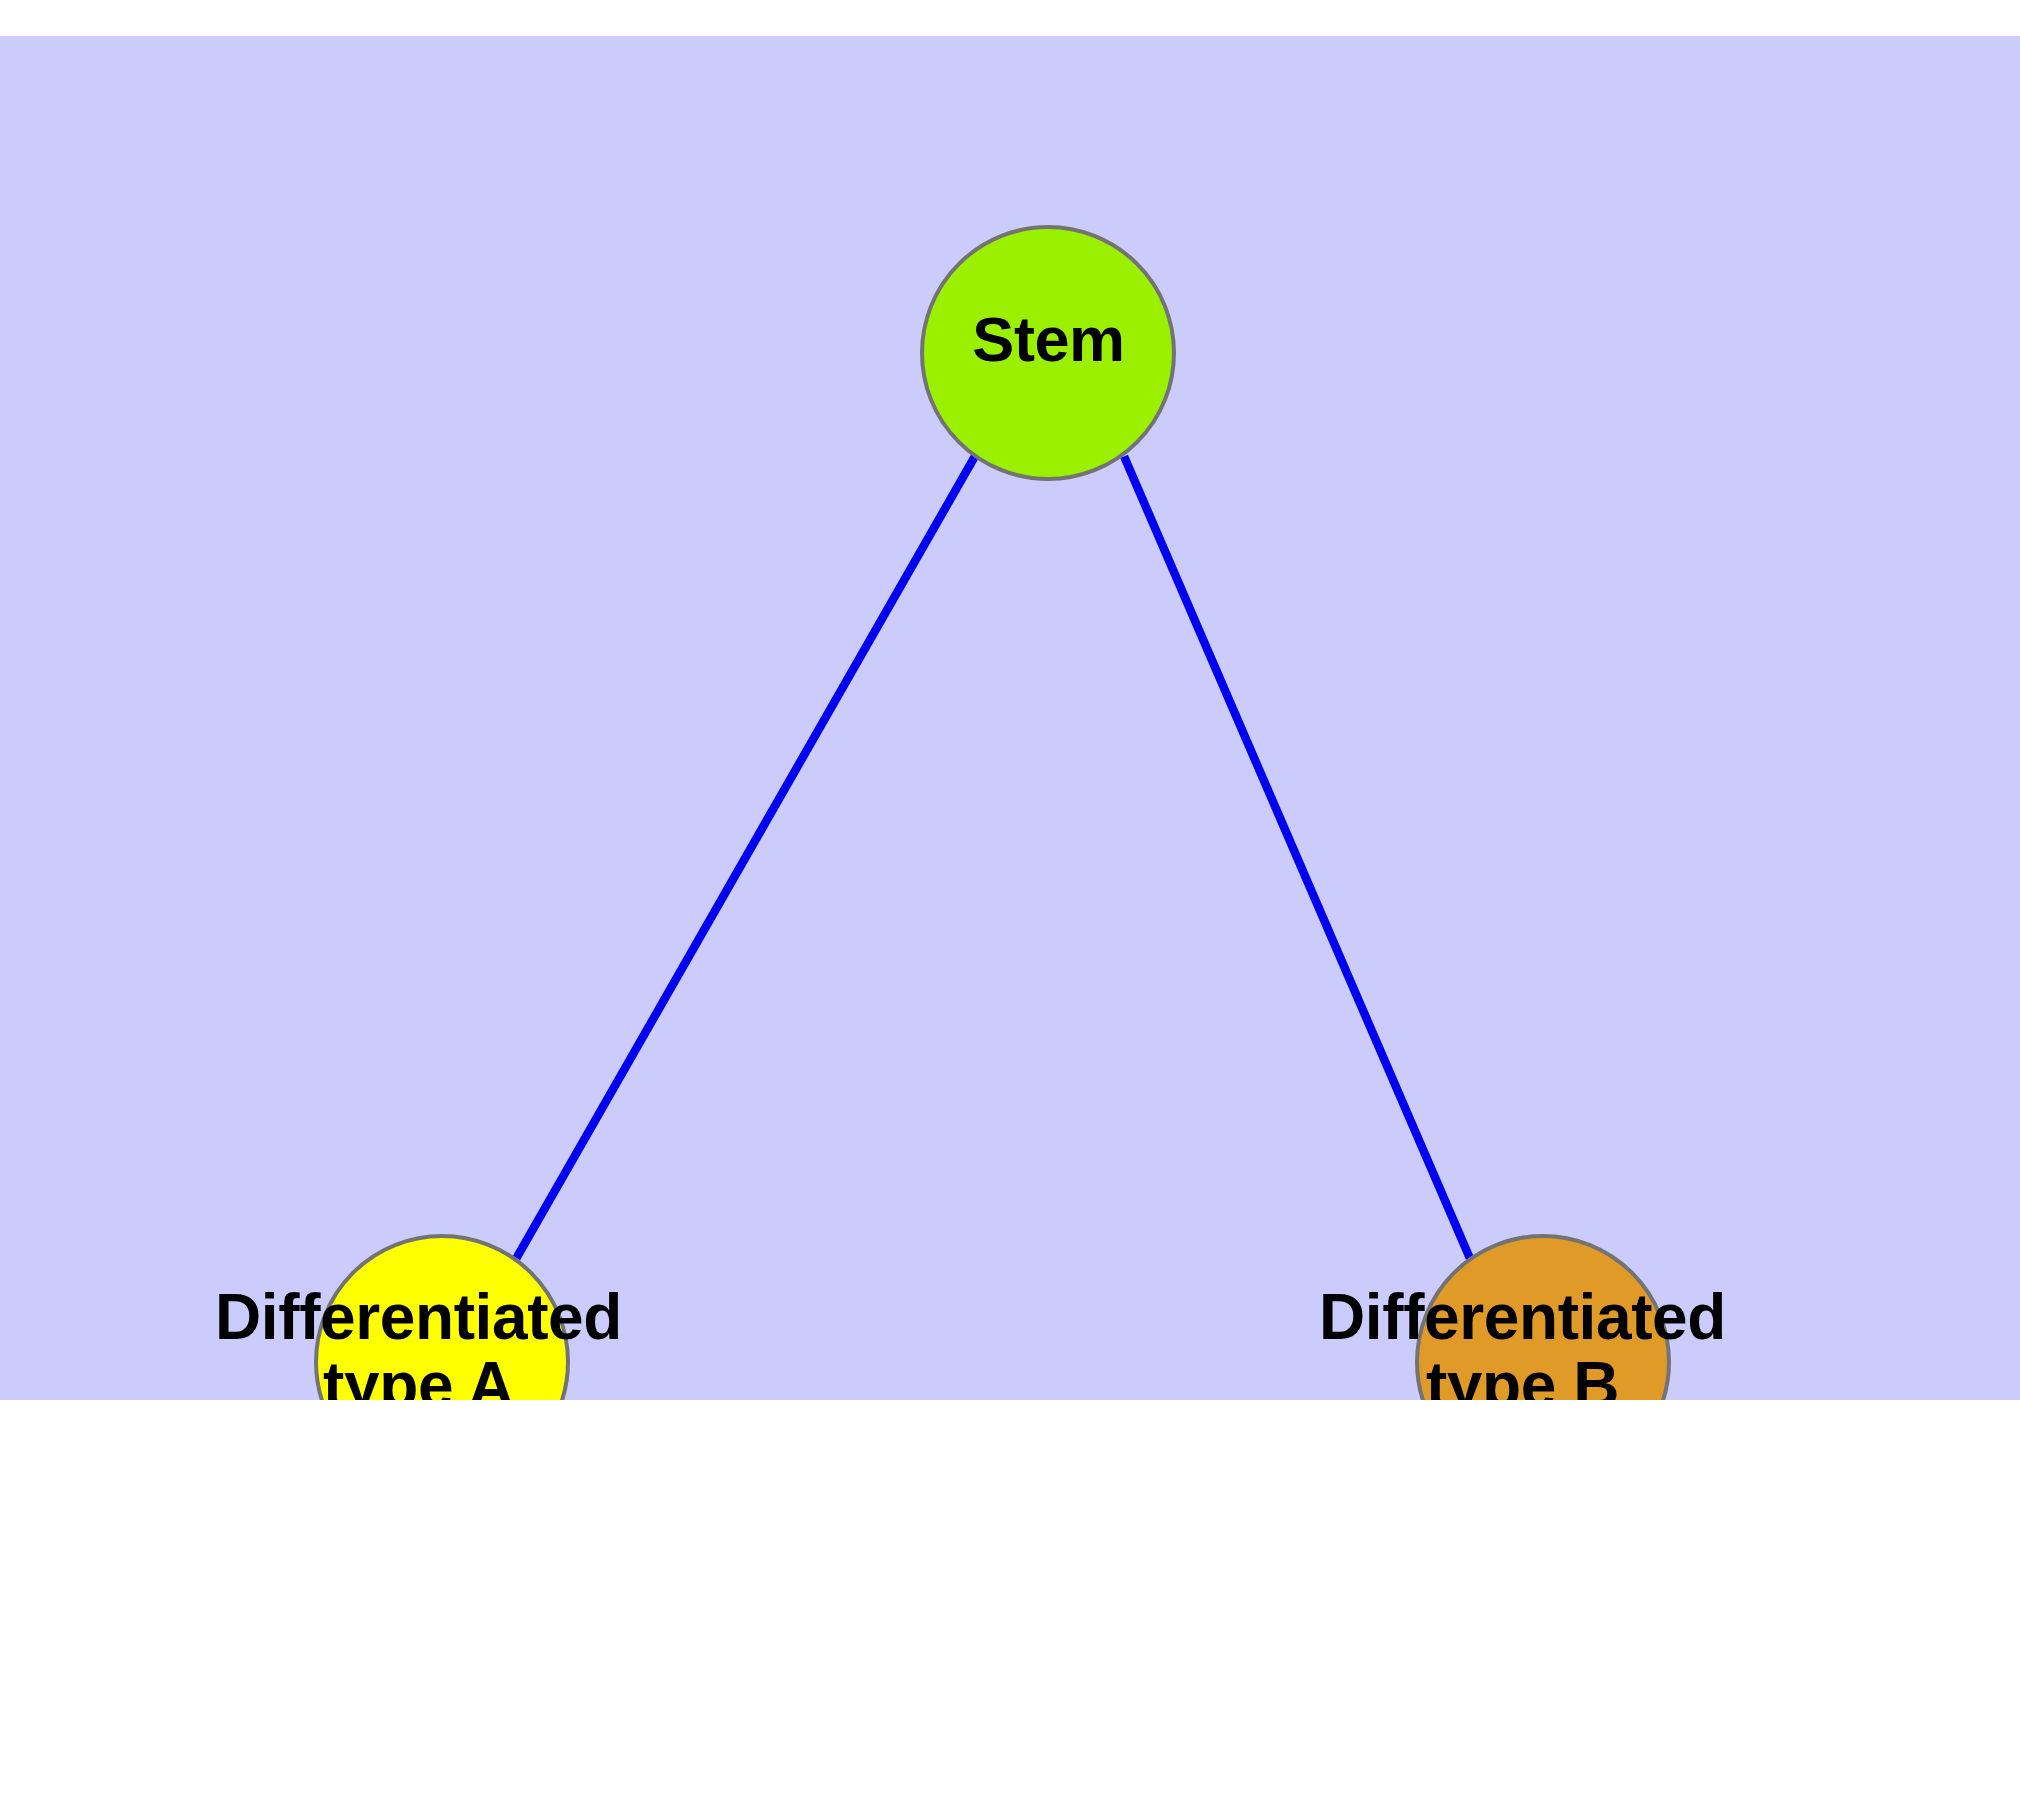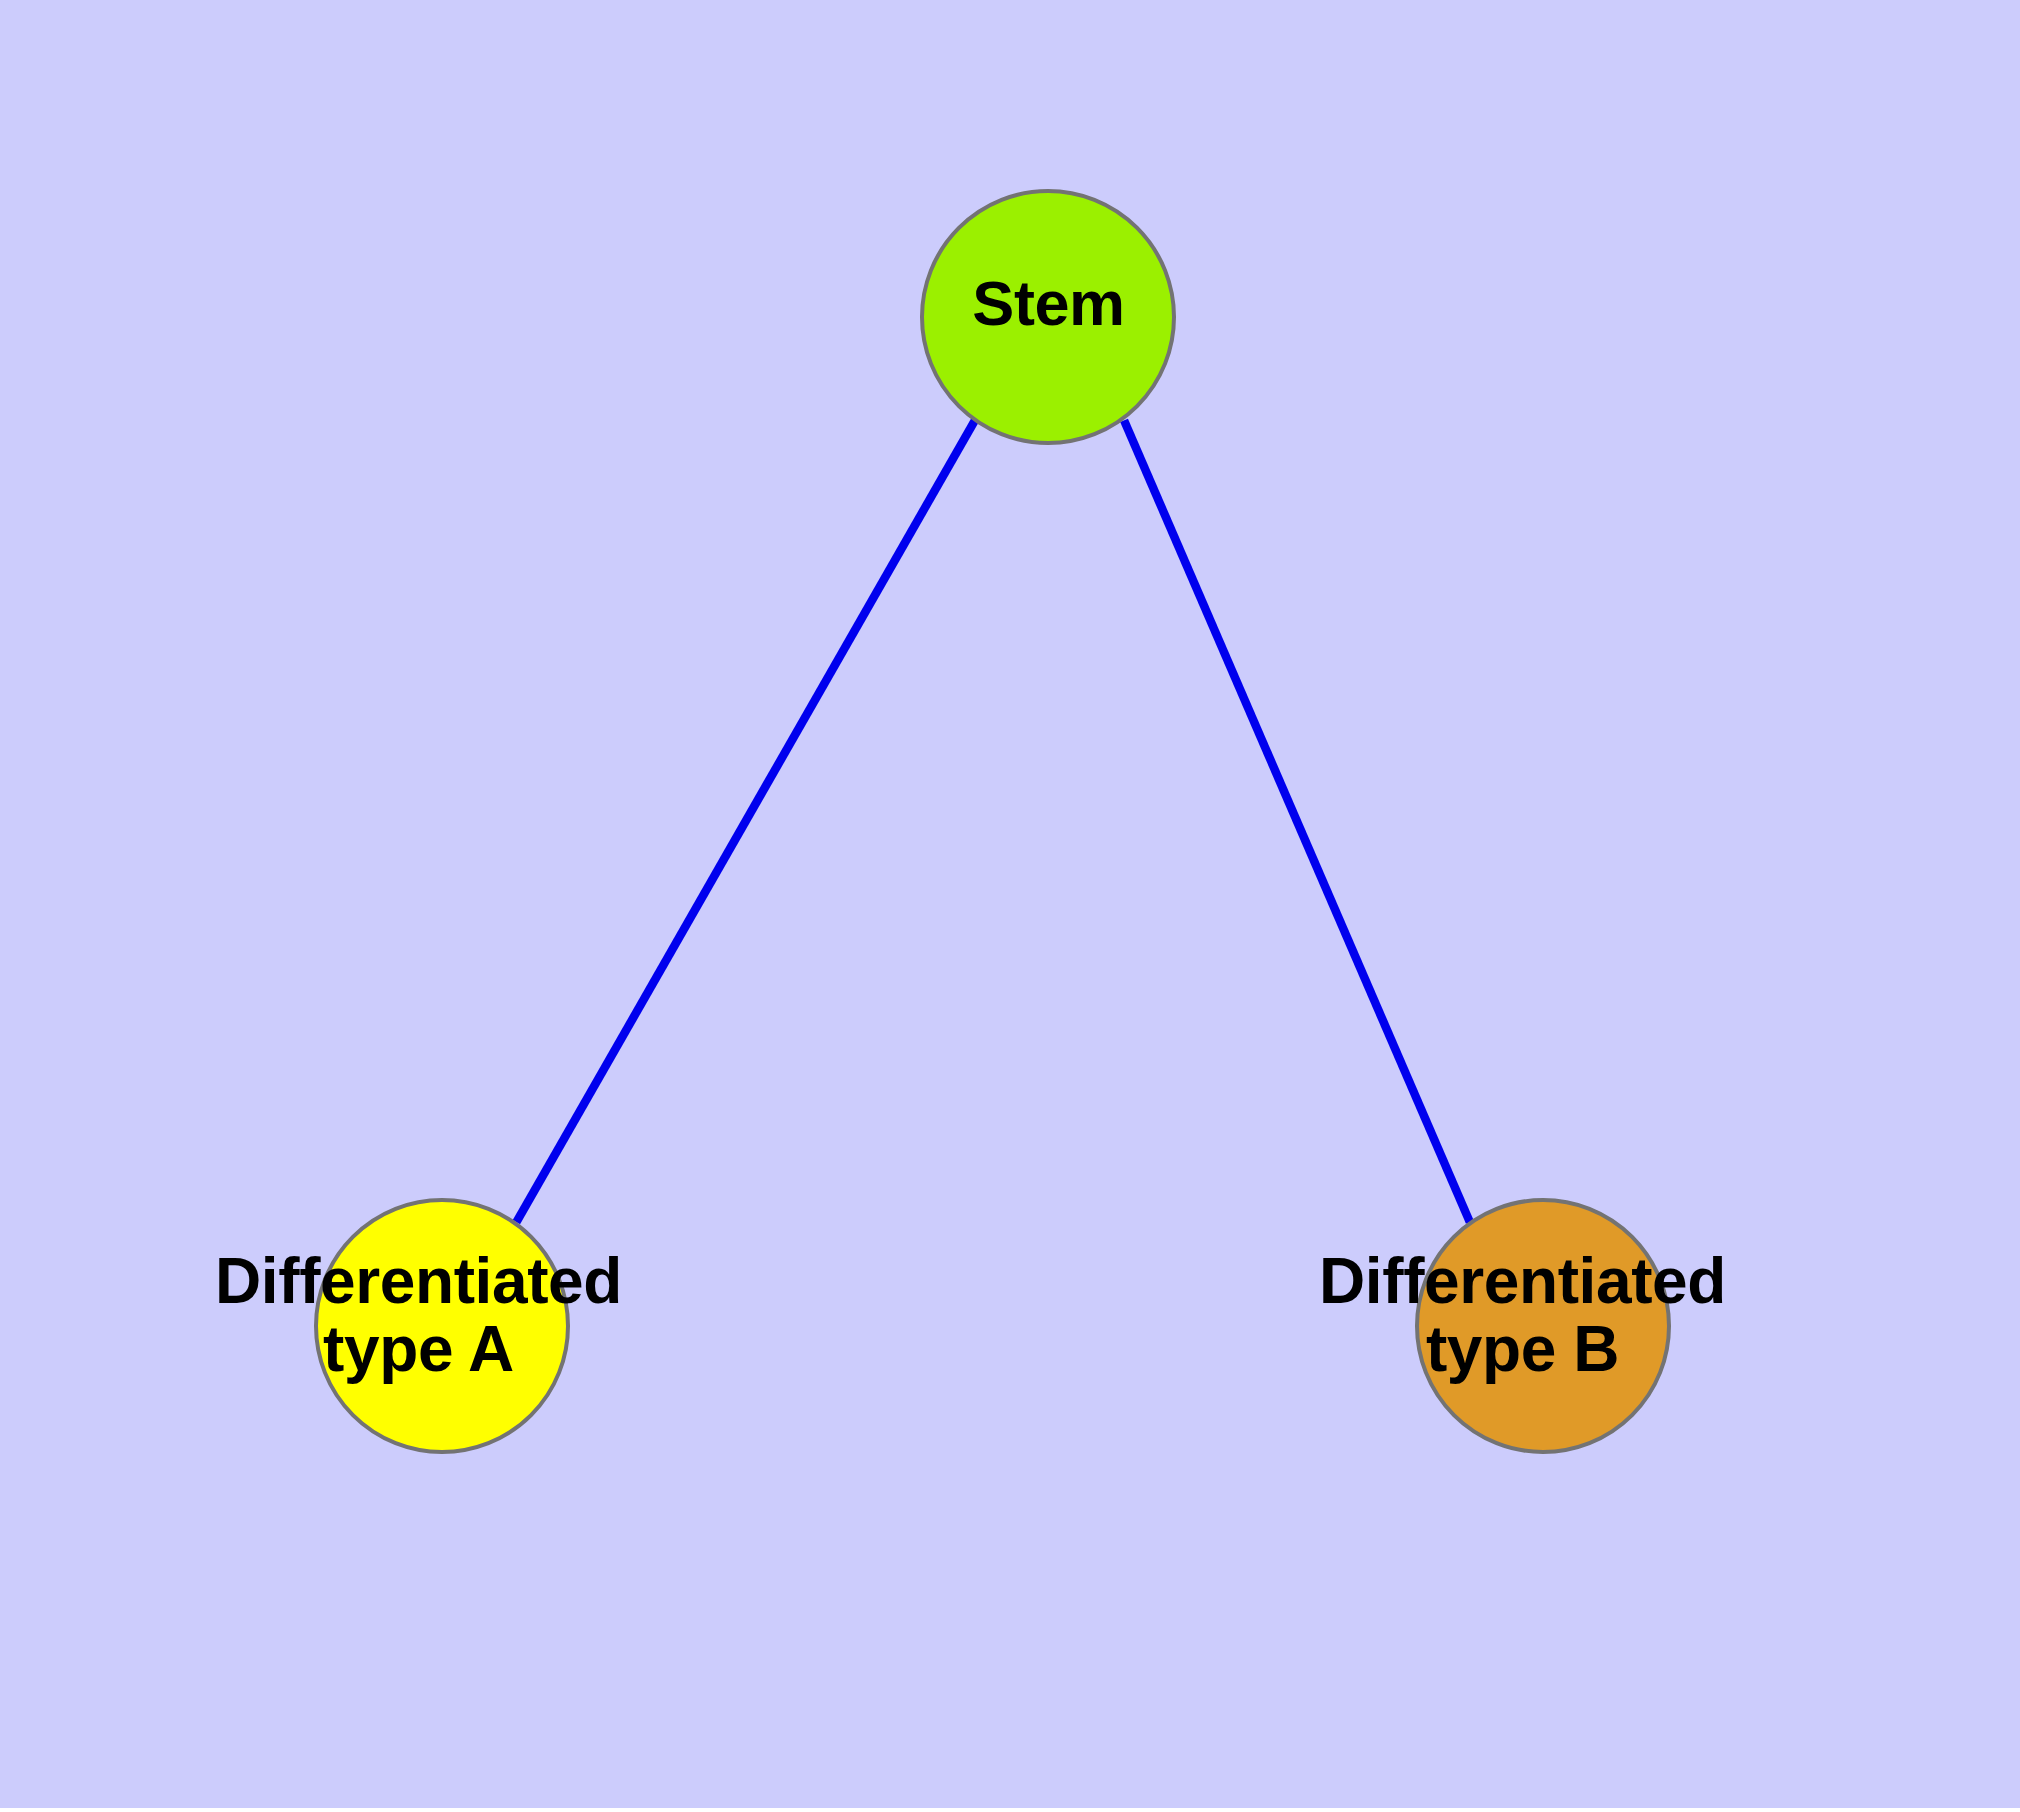--- a/index.html
+++ b/index.html
@@ -4,24 +4,25 @@
 <title>Cell Differentiation Graph</title>
 <style>
   html, body {
     margin: 0;
     padding: 0;
     background: #ffffff;
   }
   #canvas {
     position: relative;
     width: 2021px;
-    height: 1808px;
+    height: 1364px;
     background: #ccccfc;
     overflow: hidden;
     font-family: "Liberation Sans", "DejaVu Sans", sans-serif;
+    margin-top: 36px;
   }
   #edge-layer {
     position: absolute;
     left: 0;
     top: 0;
     width: 2021px;
     height: 1812px;
     z-index: 1;
   }
   #node-layer {

